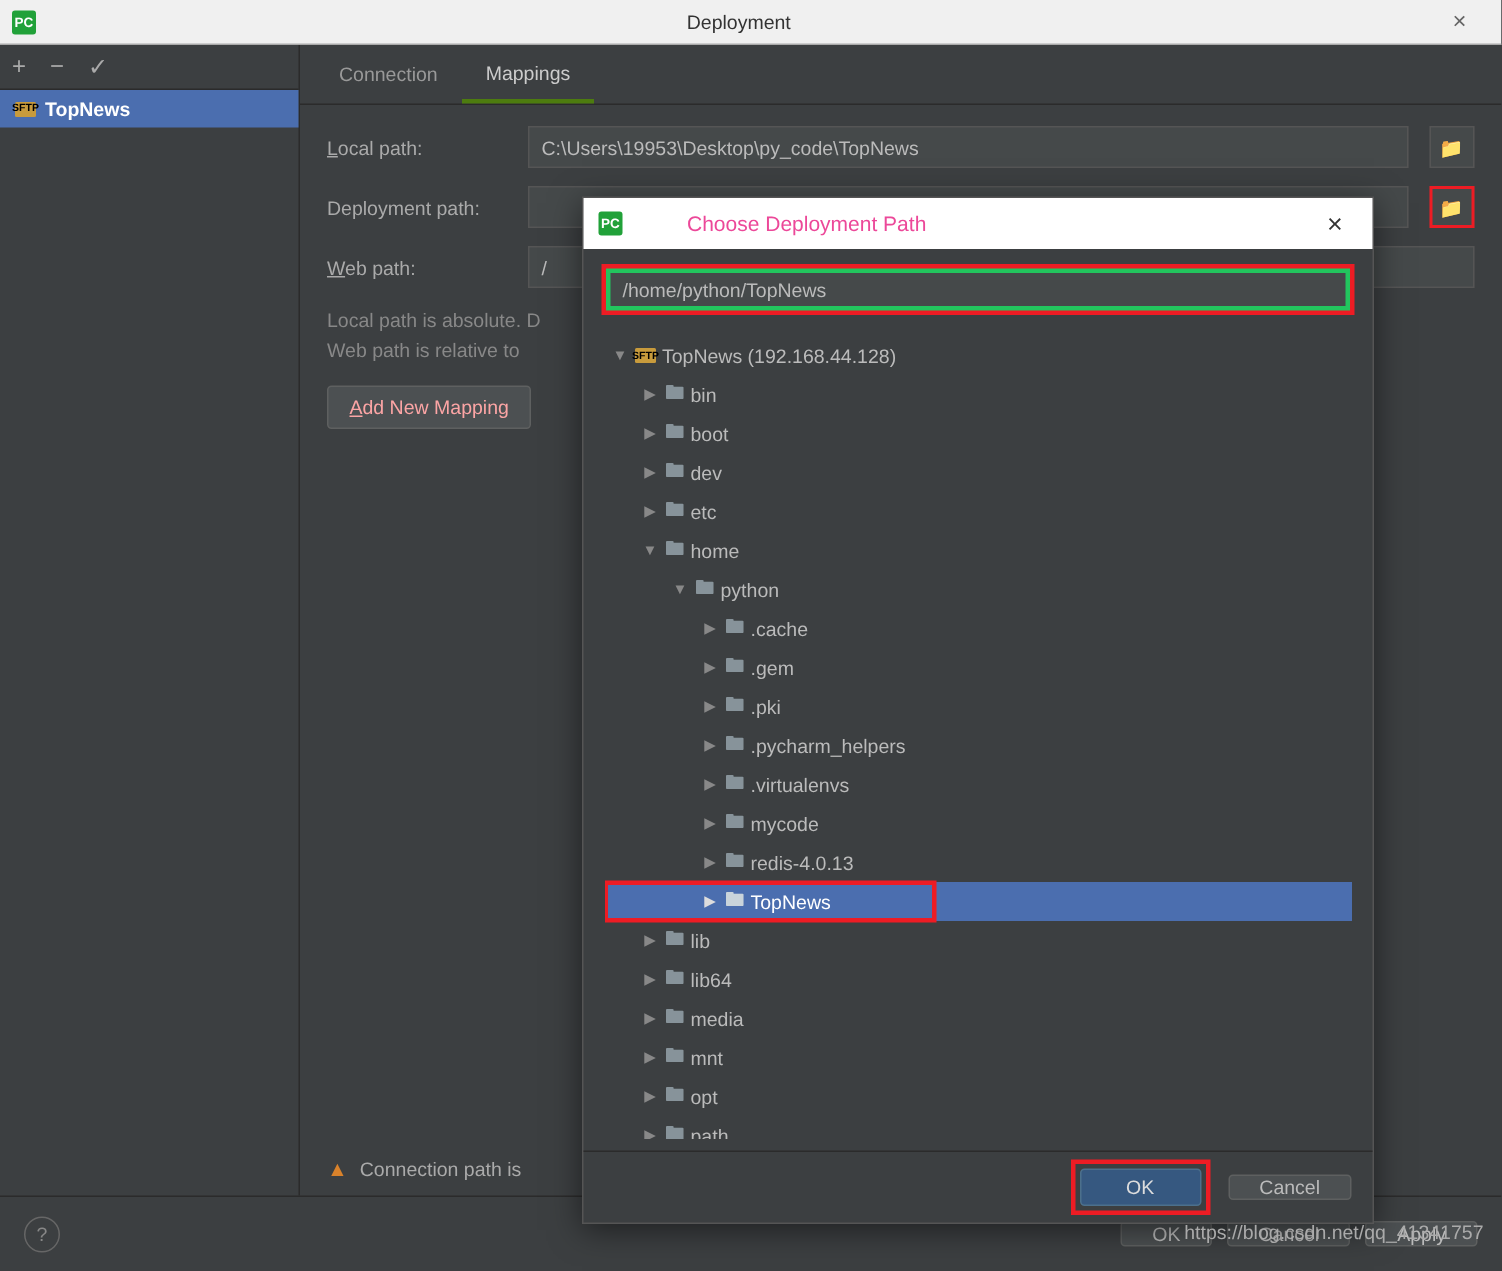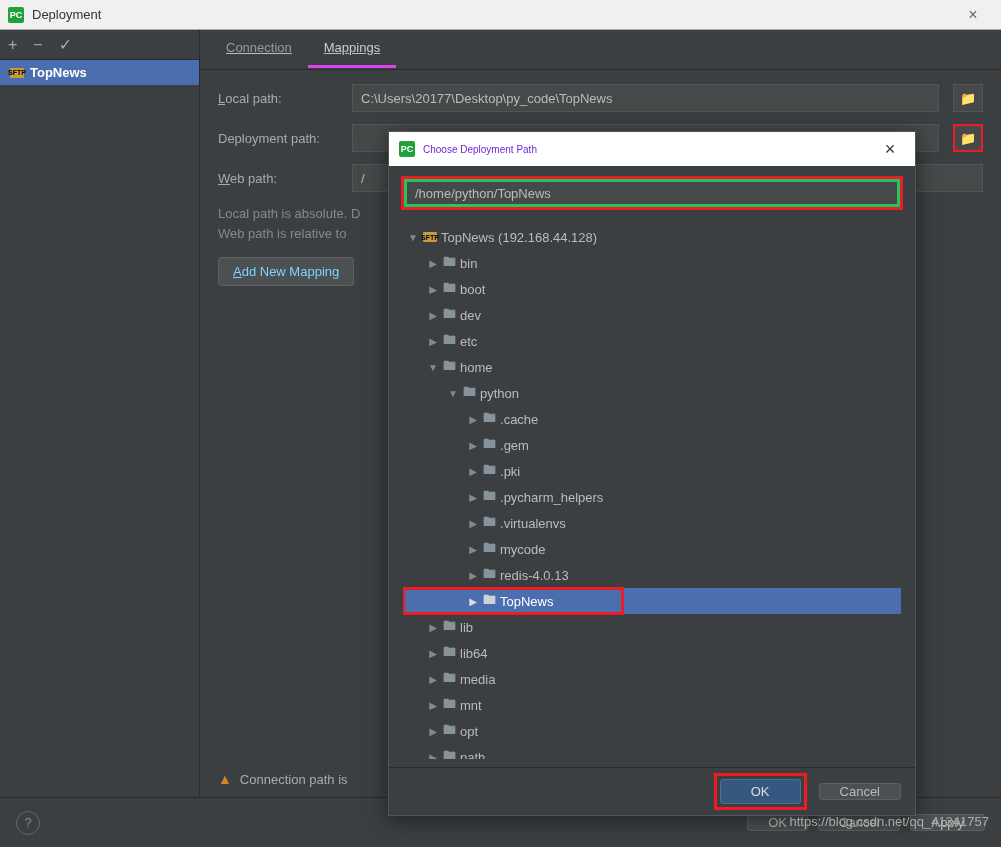--- a/index.html
+++ b/index.html
@@ -1,62 +1,62 @@
 <!DOCTYPE html>
 <html><head>
 <meta charset="utf-8">
 <style>
 * { box-sizing: border-box; margin: 0; padding: 0; font-family: "Segoe UI", Arial, sans-serif; font-size: 13px; }
 body { background: #3c3f41; color: #bbbbbb; width: 1001px; height: 847px; overflow: hidden; position: relative; }
 
 
 .titlebar { height: 30px; background: #f0f0f0; color: #333; display: flex; align-items: center; padding: 0 8px; border-bottom: 1px solid #aaa; }
 .titlebar .logo { width: 16px; height: 16px; background: #21a139; border-radius: 2px; margin-right: 8px; display: flex; align-items: center; justify-content: center; color: #fff; font-size: 9px; font-weight: bold; }
-.titlebar .title { flex: 1; }
+.titlebar .title { flex: 1; text-align: center; }
 .titlebar .close { width: 40px; text-align: center; color: #666; font-size: 16px; }
 
 
 .main { display: flex; height: calc(100% - 30px - 50px); }
 .sidebar { width: 200px; background: #3c3f41; border-right: 1px solid #2b2b2b; }
 .sidebar-toolbar { height: 30px; display: flex; align-items: center; padding: 0 8px; gap: 16px; color: #aaa; border-bottom: 1px solid #2b2b2b; }
 .sidebar-toolbar span { font-size: 16px; cursor: pointer; }
 .sidebar-item { display: flex; align-items: center; padding: 5px 10px; background: #4b6eaf; color: #fff; gap: 6px; }
 .sftp-badge { width: 14px; height: 10px; background: #c89b3c; font-size: 7px; color: #000; display: inline-flex; align-items: center; justify-content: center; font-weight: bold; border-radius: 1px; }
 
 .content { flex: 1; background: #3c3f41; padding: 0; }
-.tabs { display: flex; height: 40px; align-items: flex-start; border-bottom: 1px solid #2b2b2b; padding: 0 10px; text-decoration: underline; }
+.tabs { display: flex; height: 40px; align-items: center; border-bottom: 1px solid #2b2b2b; padding: 0 10px; }
 .tab { padding: 10px 16px; color: #999; cursor: pointer; }
-.tab.active { color: #ccc; border-bottom: 3px solid #d946ef; }
+.tab.active { color: #ccc; border-bottom: 3px solid #4d7c0f; }
 
 .form-area { padding: 14px 18px; }
 .form-row { display: flex; align-items: center; margin-bottom: 12px; gap: 14px; }
 .form-row .label { width: 120px; color: #aaa; }
 .form-row .underline { text-decoration: underline; }
 .form-row .field { flex: 1; background: #45494a; border: 1px solid #555; height: 28px; padding: 0 8px; color: #bbb; display: flex; align-items: center; }
 .browse-btn { width: 30px; height: 28px; background: #45494a; border: 1px solid #555; display: flex; align-items: center; justify-content: center; color: #888; }
 .browse-btn.highlight { border: 2px solid #ed1c24; }
 
 .hint { color: #888; margin: 8px 0 14px 0; line-height: 1.5; }
-.add-mapping-btn { background: #4c5052; border: 1px solid #5e6060; color: #7dd3fc; padding: 6px 14px; border-radius: 3px; cursor: pointer; }
+.add-mapping-btn { background: #4c5052; border: 1px solid #5e6060; color: #fca5a5; padding: 6px 14px; border-radius: 3px; cursor: pointer; }
 .add-mapping-btn .underline { text-decoration: underline; }
 
 .warning-row { display: flex; align-items: center; gap: 8px; color: #aaa; position: absolute; left: 218px; bottom: 60px; }
 .warn-icon { color: #d9822b; font-size: 14px; }
 
 
 .footer { position: absolute; bottom: 0; left: 0; right: 0; height: 50px; border-top: 1px solid #2b2b2b; display: flex; align-items: center; padding: 0 16px; justify-content: space-between; }
 .help-btn { width: 24px; height: 24px; border: 1px solid #666; border-radius: 50%; display: flex; align-items: center; justify-content: center; color: #888; }
 .footer-right { display: flex; gap: 10px; }
 .btn { background: #4c5052; border: 1px solid #5e6060; color: #bbb; padding: 0 20px; border-radius: 3px; cursor: pointer; }
 
 
 .dialog { position: absolute; left: 388px; top: 131px; width: 528px; height: 685px; background: #3c3f41; border: 1px solid #555; display: flex; flex-direction: column; box-shadow: 0 4px 20px rgba(0,0,0,0.5); }
 .dialog-titlebar { height: 34px; background: #fff; color: #000; display: flex; align-items: center; padding: 0 10px; }
 .dialog-titlebar .logo { width: 16px; height: 16px; background: #21a139; border-radius: 2px; margin-right: 8px; display: flex; align-items: center; justify-content: center; color: #fff; font-size: 9px; font-weight: bold; }
-.dialog-titlebar .title { flex: 1; font-size: 10px; color: #6d28d9; }
+.dialog-titlebar .title { flex: 1; font-size: 14px; color: #ec4899; margin-left: 35px; }
 .dialog-titlebar .close { width: 30px; text-align: center; color: #333; font-size: 18px; cursor: pointer; }
 
 .dialog-body { flex: 1; padding: 12px 14px 8px 14px; display: flex; flex-direction: column; overflow: hidden; }
 .path-input { background: #45494a; border: 4px solid #22c55e; height: 30px; padding: 0 8px; color: #bbb; display: flex; align-items: center; margin-bottom: 10px; }
 .path-input.highlight { outline: 3px solid #ed1c24; outline-offset: -1px; }
 
 .tree { flex: 1; background: #3c3f41; overflow: auto; padding: 6px 0; }
 .tree-row { display: flex; align-items: center; height: 26px; padding-left: 4px; color: #bbb; cursor: pointer; white-space: nowrap; gap: 4px; }
 .tree-row.selected { background: #4b6eaf; color: #fff; }
 .tree-row.selected.highlight { outline: 3px solid #ed1c24; outline-offset: -2px; width: 220px; }
@@ -96,21 +96,21 @@
 
   <div class="content">
     <div class="tabs">
       <div class="tab">Connection</div>
       <div class="tab active">Mappings</div>
     </div>
 
     <div class="form-area">
       <div class="form-row">
         <div class="label"><span class="underline">L</span>ocal path:</div>
-        <div class="field">C:\Users\20177\Desktop\py_code\TopNews</div>
+        <div class="field">C:\Users\19953\Desktop\py_code\TopNews</div>
         <div class="browse-btn">📁</div>
       </div>
       <div class="form-row">
         <div class="label">Deployment path:</div>
         <div class="field"></div>
         <div class="browse-btn highlight">📁</div>
       </div>
       <div class="form-row">
         <div class="label"><span class="underline">W</span>eb path:</div>
         <div class="field">/</div>

